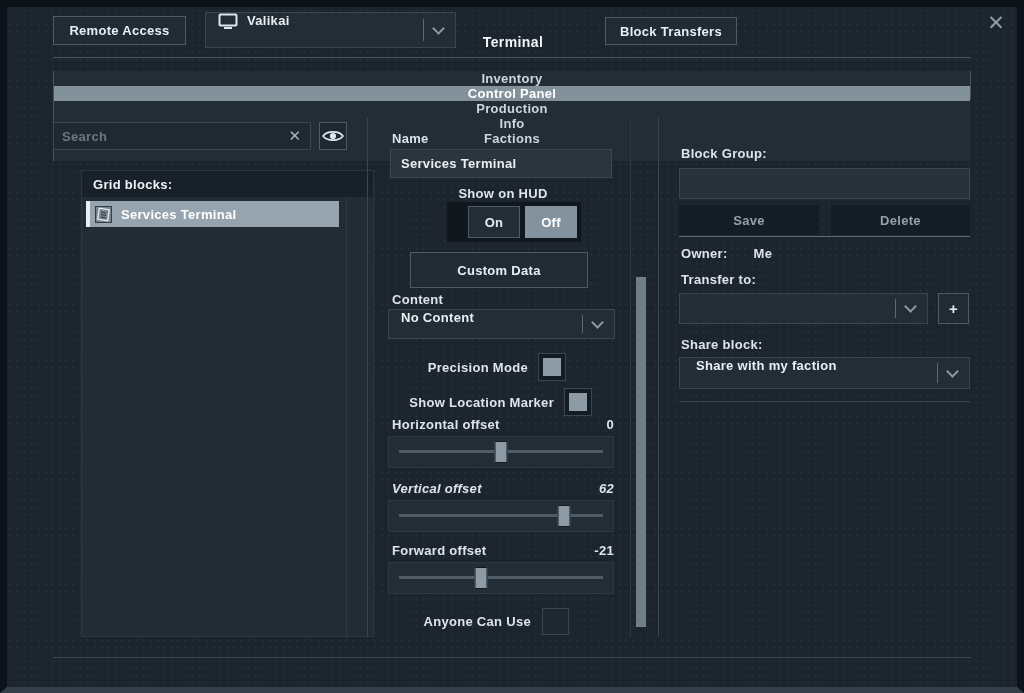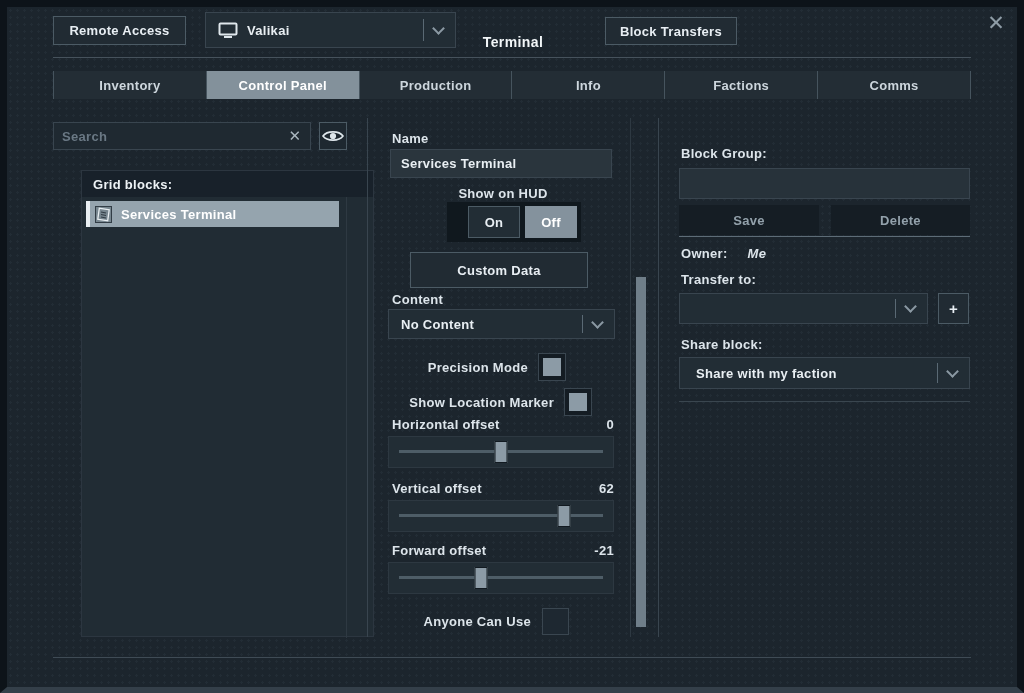--- a/index.html
+++ b/index.html
@@ -25,35 +25,35 @@
     cursor: pointer;
   }
   .hline { height: 1px; background: #46525c; }
   .vline { width: 1px; background: #39454f; }
 
   
   .title { font-size: 14px; font-weight: 700; color: #f2f6f8; text-align: center; letter-spacing:.4px; }
   .close-x { font-size: 21px; color: #8e9ca6; display:flex; align-items:center; justify-content:center; cursor:pointer; }
 
   .dd {
-    display: flex; align-items: center;
+    display: flex; align-items: flex-start;
     background: #222d35; border: 1px solid #39454f;
     font-size: 13px; font-weight: 700; color: #e9eff3; letter-spacing:.3px;
     padding-left: 12px; cursor: pointer;
   }
   .dd .chev-zone { margin-left: auto; display: flex; align-items: center; height: 100%; }
   .dd .sep { width: 1px; height: 65%; background: #5a6974; }
   .chev {
     width: 9px; height: 9px; margin: 0 12px 4px 10px;
     border-right: 2px solid #8b99a3; border-bottom: 2px solid #8b99a3;
     transform: rotate(45deg);
   }
 
   
-  .tabs { display: flex; height: 28px; border-right: 1px solid #46545e; }
+  .tabs { display: flex; height: 28px; border-right: 1px solid #46545e; flex-direction: column; }
   .tab {
     flex: 1; display: flex; align-items: center; justify-content: center;
     background: #232d35; border-left: 1px solid #46545e;
     color: #cdd6dd; font-size: 13px; font-weight: 700; letter-spacing:.3px; cursor: pointer;
   }
   .tab.selected { background: #83919b; color: #ffffff; }
 
   
   .search-wrap { display: flex; align-items: center; background: #1f2931; border: 1px solid #39454f; }
   .search-wrap input {
@@ -209,21 +209,21 @@
   <div class="abs slider-label-row lbl" style="left:385px; top:410px; width:222px;">
     <span>Horizontal offset</span>
     <span>0</span>
   </div>
   <div class="abs slider-box" style="left:381px; top:429px; width:226px; height:32px;">
     <div class="slider-track">
       <div class="slider-handle" style="left: 50%;"></div>
     </div>
   </div>
 
-  <div class="abs slider-label-row lbl" style="left:385px; top:474px; width:222px;">
+  <div class="abs slider-label-row lbl" style="left:385px; top:474px; width:222px;font-style:italic;">
     <span>Vertical offset</span>
     <span>62</span>
   </div>
   <div class="abs slider-box" style="left:381px; top:493px; width:226px; height:32px;">
     <div class="slider-track">
       <div class="slider-handle" style="left: 81%;"></div>
     </div>
   </div>
 
   <div class="abs slider-label-row lbl" style="left:385px; top:536px; width:222px;">
@@ -249,21 +249,21 @@
   <div class="abs input-box" style="left:672px; top:161px; width:291px; height:31px;">
     <input type="text" value="" style="">
   </div>
 
   <div class="abs flat-btn" style="left:672px; top:198px; width:140px; height:30px;">Save</div>
   <div class="abs flat-btn" style="left:824px; top:198px; width:139px; height:30px;">Delete</div>
   <div class="abs" style="left:672px; top:229px; width:291px; height:1px; background:#5d6c77;"></div>
 
   <div class="abs lbl" style="left:674px; top:239px;">
     <span>Owner:</span>
-    <span style="margin-left:16px;font-style:italic;">Me</span>
+    <span style="margin-left:22px;">Me</span>
   </div>
 
   <div class="abs lbl" style="left:674px; top:265px;">Transfer to:</div>
   <div class="abs dd" style="left:672px; top:286px; width:249px; height:31px;">
     <span></span>
     <span class="chev-zone">
         <span class="sep"></span>
         <span class="chev"></span>
       </span>
   </div>

